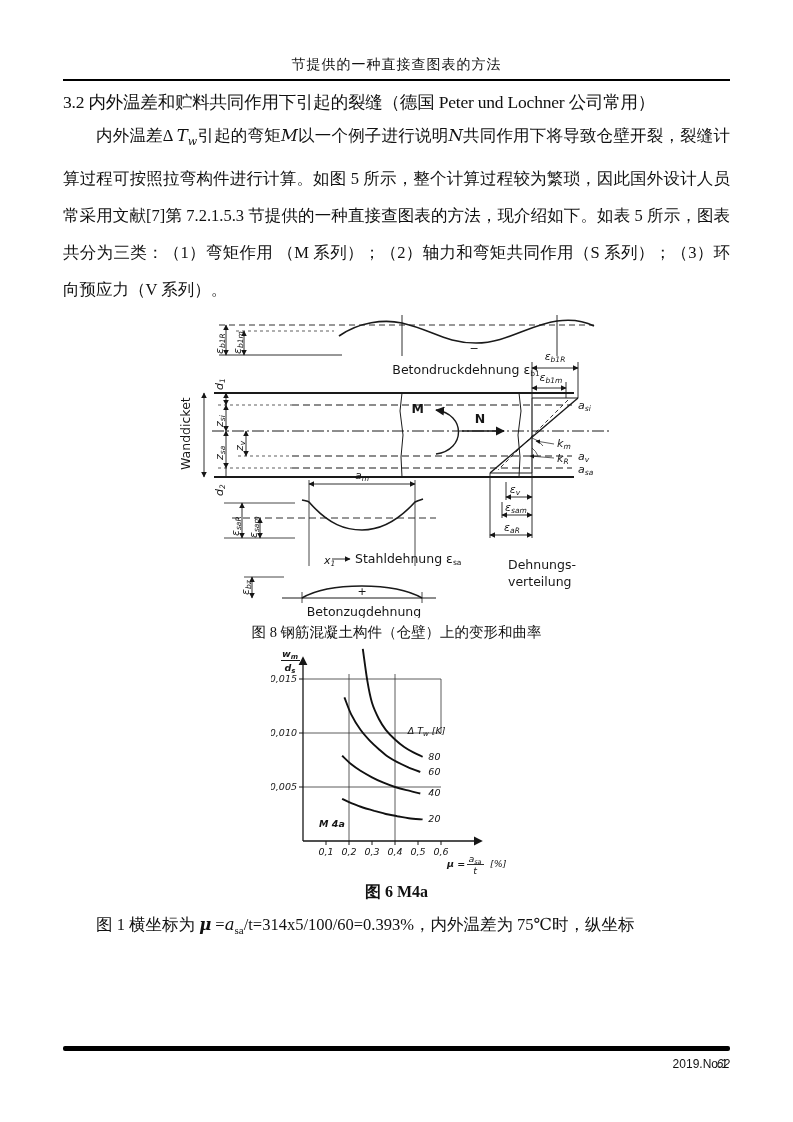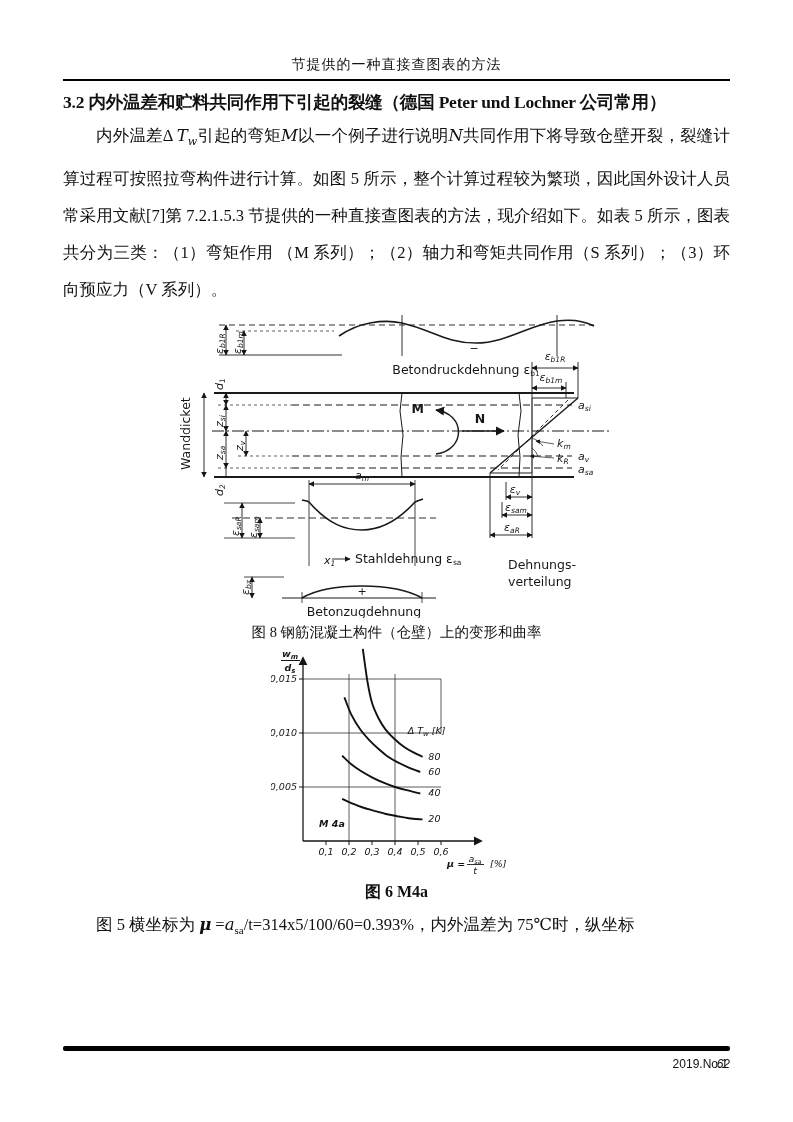--- a/index.html
+++ b/index.html
@@ -1,21 +1,21 @@
 <!DOCTYPE html>
 <html><head>
 <meta charset="utf-8">
 <style>
   html,body{margin:0;padding:0;}
   body{width:793px;height:1122px;background:#ffffff;position:relative;
        font-family:"Liberation Serif","DejaVu Serif",serif;color:#111;}
   .content{position:absolute;left:63px;top:0;width:667px;}
   .header-title{text-align:center;font-size:14px;margin-top:56px;letter-spacing:1px;}
   .header-rule{border:none;border-top:2px solid #000;margin:5px 0 0 0;}
-  .section-heading{font-size:17.5px;font-weight:bold;margin:9px 0 0 0;white-space:nowrap;letter-spacing:-0.2px;}
+  .section-heading{font-size:17.5px;font-weight:normal;margin:9px 0 0 0;white-space:nowrap;letter-spacing:-0.2px;}
   p.body{font-size:16.5px;line-height:37px;text-align:justify;margin:3px 0 0 0;text-indent:2em;}
   p.body sub{font-size:11px;}
   .it{font-style:italic;font-family:"DejaVu Serif",serif;}
   .bd{font-weight:bold;}
   figure{margin:0;}
   .fig5wrap{width:445px;margin:2px auto 0 auto;}
   .fig6wrap{width:252px;margin:4px auto 0 auto;}
   .figcap{text-align:center;font-size:14.5px;margin-top:1px;}
   .figcap6{text-align:center;font-size:16px;font-weight:600;margin-top:2px;}
   .footer-rule{position:absolute;left:63px;width:667px;top:1046px;height:5px;background:#000;border-radius:2px;}
@@ -211,21 +211,21 @@
           <text x="176" y="221" class="tick" font-size="11" font-weight="bold">μ =</text>
           <text x="204" y="216" text-anchor="middle" class="tick" font-size="9"><tspan>a</tspan><tspan font-size="6.5" dy="1.5">sa</tspan></text>
           <line x1="196" y1="218.5" x2="213" y2="218.5" stroke="#161616" stroke-width="0.9"></line>
           <text x="204" y="228" text-anchor="middle" class="tick" font-size="9">t</text>
           <text x="219" y="221" class="tick" font-size="9.5">[%]</text>
         </g>
     </svg>
     <figcaption class="figcap6">图 6 M4a</figcaption>
   </figure>
 
-  <p class="body"><span>图 5 横坐标为 </span><span class="it bd">μ</span><span> =</span><span class="it">a</span><sub>sa</sub><span>/t=314x5/100/60=0.393%，内外温差为 75℃时，纵坐标</span></p>
+  <p class="body"><span>图 1 横坐标为 </span><span class="it bd">μ</span><span> =</span><span class="it">a</span><sub>sa</sub><span>/t=314x5/100/60=0.393%，内外温差为 75℃时，纵坐标</span></p>
 
 </div>
 
 <div class="footer-rule"></div>
 <div class="footer-row">
   <span class="page-number">62</span>
   <span class="issue-label">2019.No.1</span>
 </div>
 
 </body></html>

